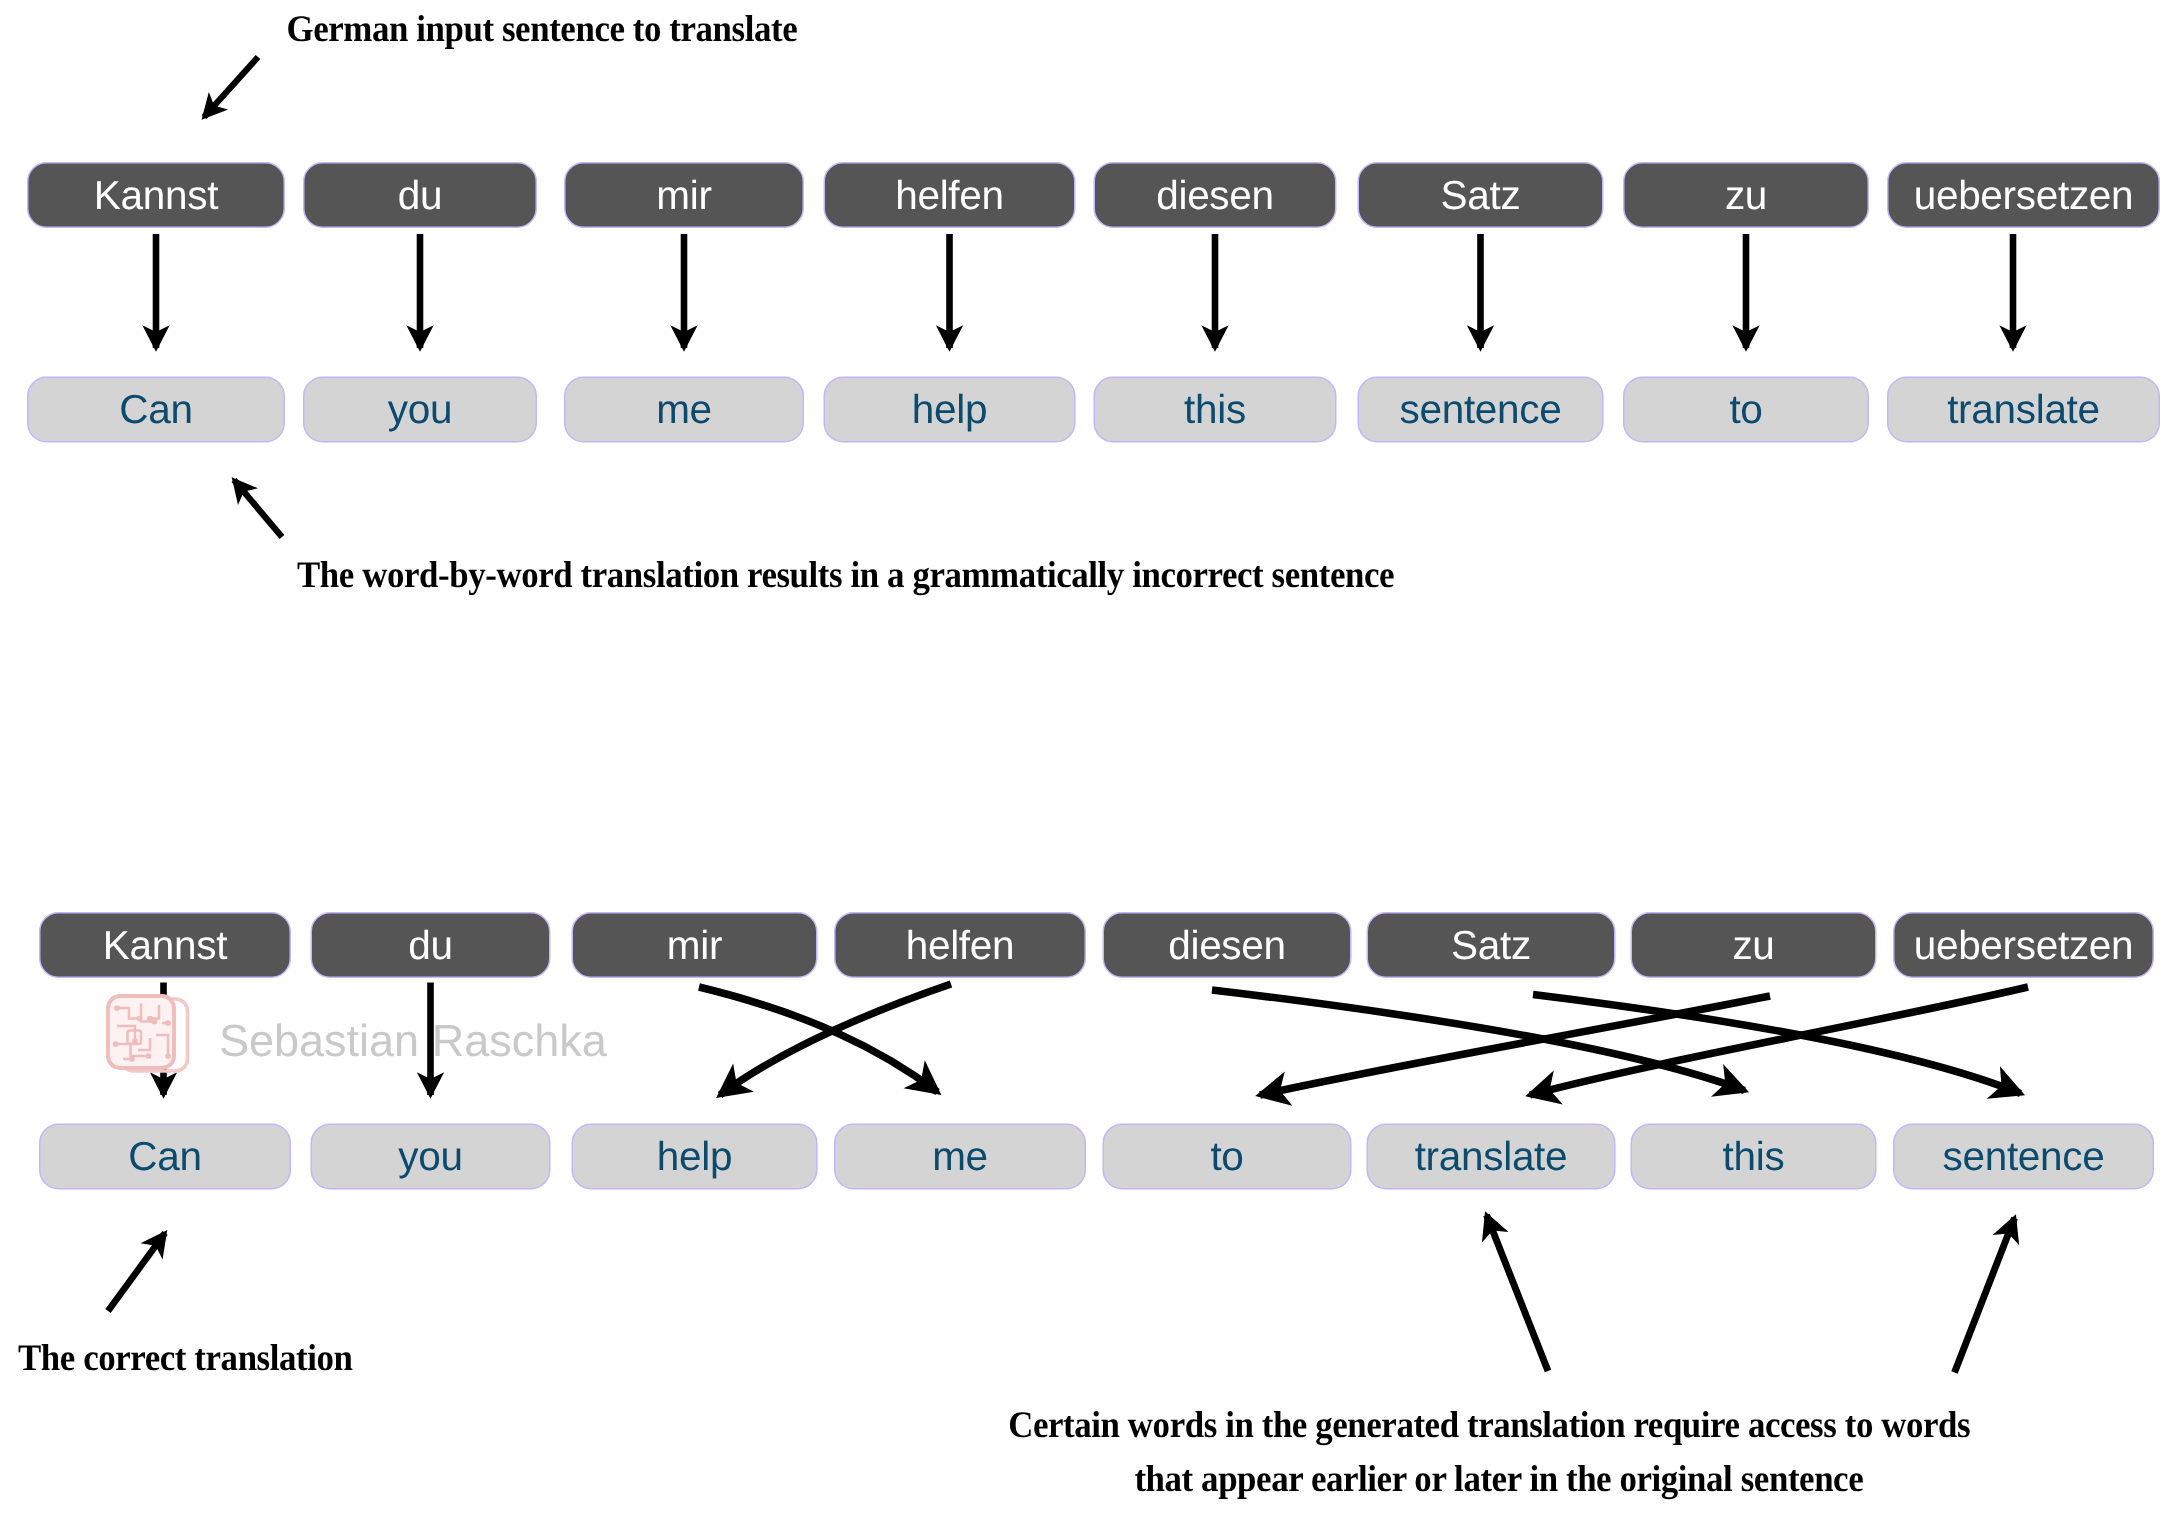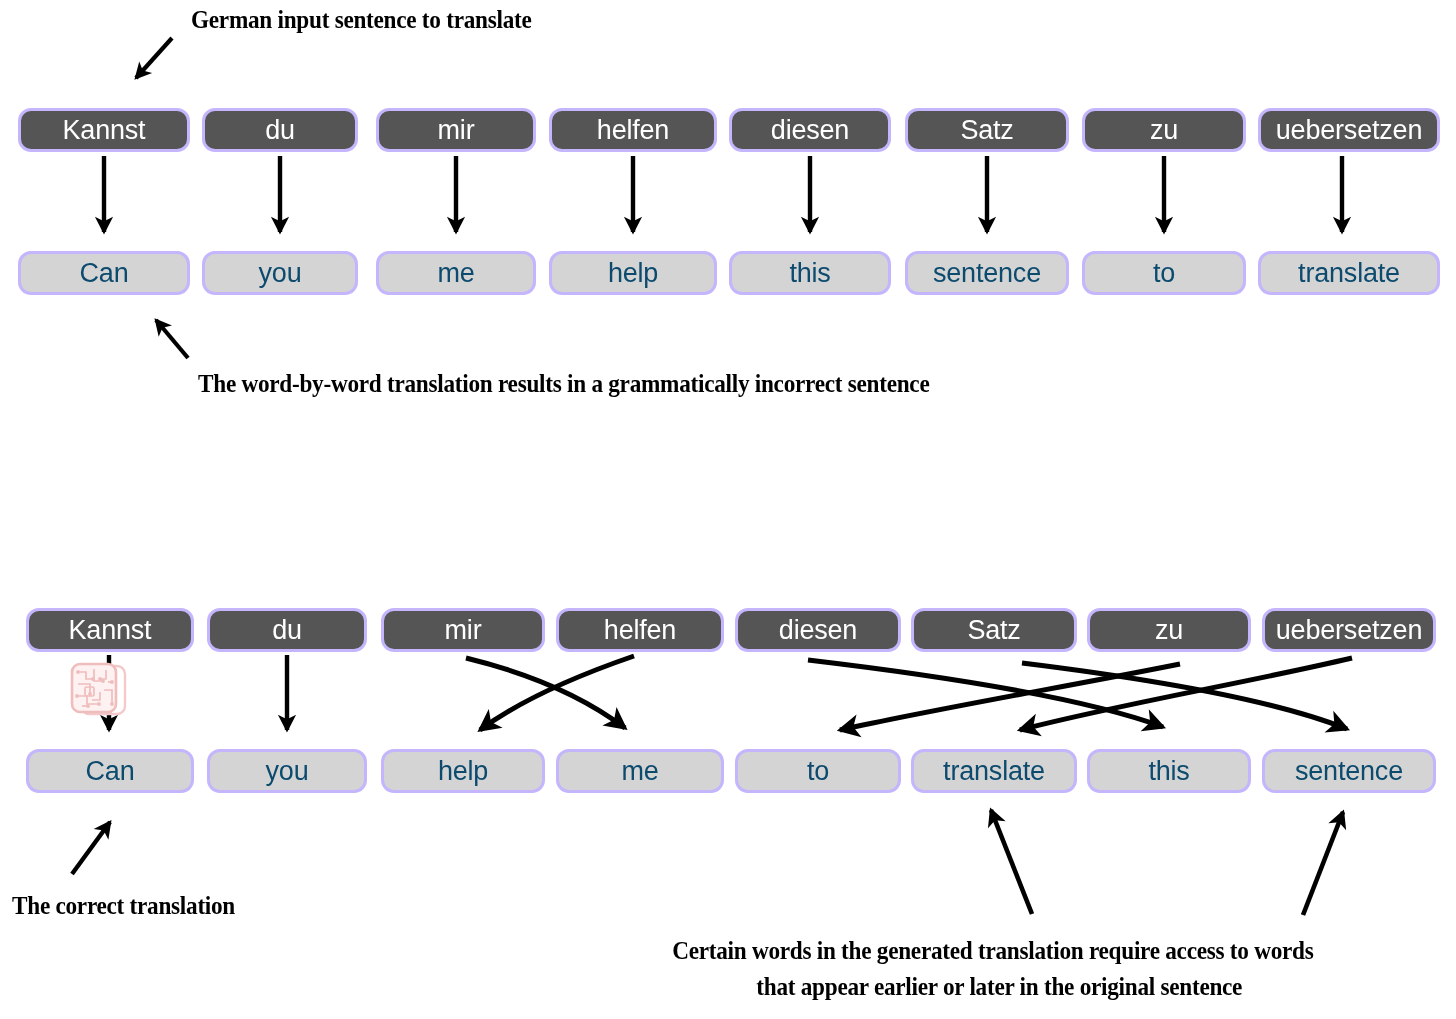--- a/index.html
+++ b/index.html
@@ -5,21 +5,21 @@
   html,body{margin:0;padding:0;background:#ffffff;}
   body{
     width:1456px;height:1019px;position:relative;overflow:hidden;
     font-family:"Liberation Sans", sans-serif;
   }
   #stage{position:absolute;left:0;top:0;width:1456px;height:919px;}
 
   .word{
     position:absolute;
     box-sizing:border-box;
-    border:3px solid #c4b5fd;
+    border:1px solid #c4b5fd;
     border-radius:13px;
     display:flex;align-items:center;justify-content:center;
     font-size:27px;
     font-family:"Liberation Sans", sans-serif;
     letter-spacing:-0.2px;
     white-space:nowrap;
     line-height:1;
   }
   .word.src{background:#555555;color:#ffffff;}
   .word.tgt{background:#d4d4d4;color:#0c4a6e;}
@@ -161,20 +161,21 @@
           <circle cx="35" cy="21" r="1.9"></circle>
         <circle cx="32" cy="19" r="1.9"></circle>
           <circle cx="31" cy="44" r="1.9"></circle>
         <circle cx="44" cy="44" r="1.9"></circle>
           <circle cx="20" cy="46" r="1.9"></circle>
         <circle cx="44" cy="22" r="1.9"></circle>
           <circle cx="9" cy="36" r="1.9"></circle>
       </g>
       <rect x="17" y="27" width="9" height="9" rx="1.6" fill="none" stroke="#f0bdbd" stroke-width="1.7"></rect>
     </svg>
+    <div class="wmtext">Sebastian Raschka</div>
   </div>
 
   <div>
     <div class="word src" style="left:26px;top:608px;width:168px;height:44px;">Kannst</div>
     <div class="word src" style="left:207px;top:608px;width:160px;height:44px;">du</div>
     <div class="word src" style="left:381px;top:608px;width:164px;height:44px;">mir</div>
     <div class="word src" style="left:556px;top:608px;width:168px;height:44px;">helfen</div>
     <div class="word src" style="left:735px;top:608px;width:166px;height:44px;">diesen</div>
     <div class="word src" style="left:911px;top:608px;width:166px;height:44px;">Satz</div>
     <div class="word src" style="left:1087px;top:608px;width:164px;height:44px;">zu</div>

